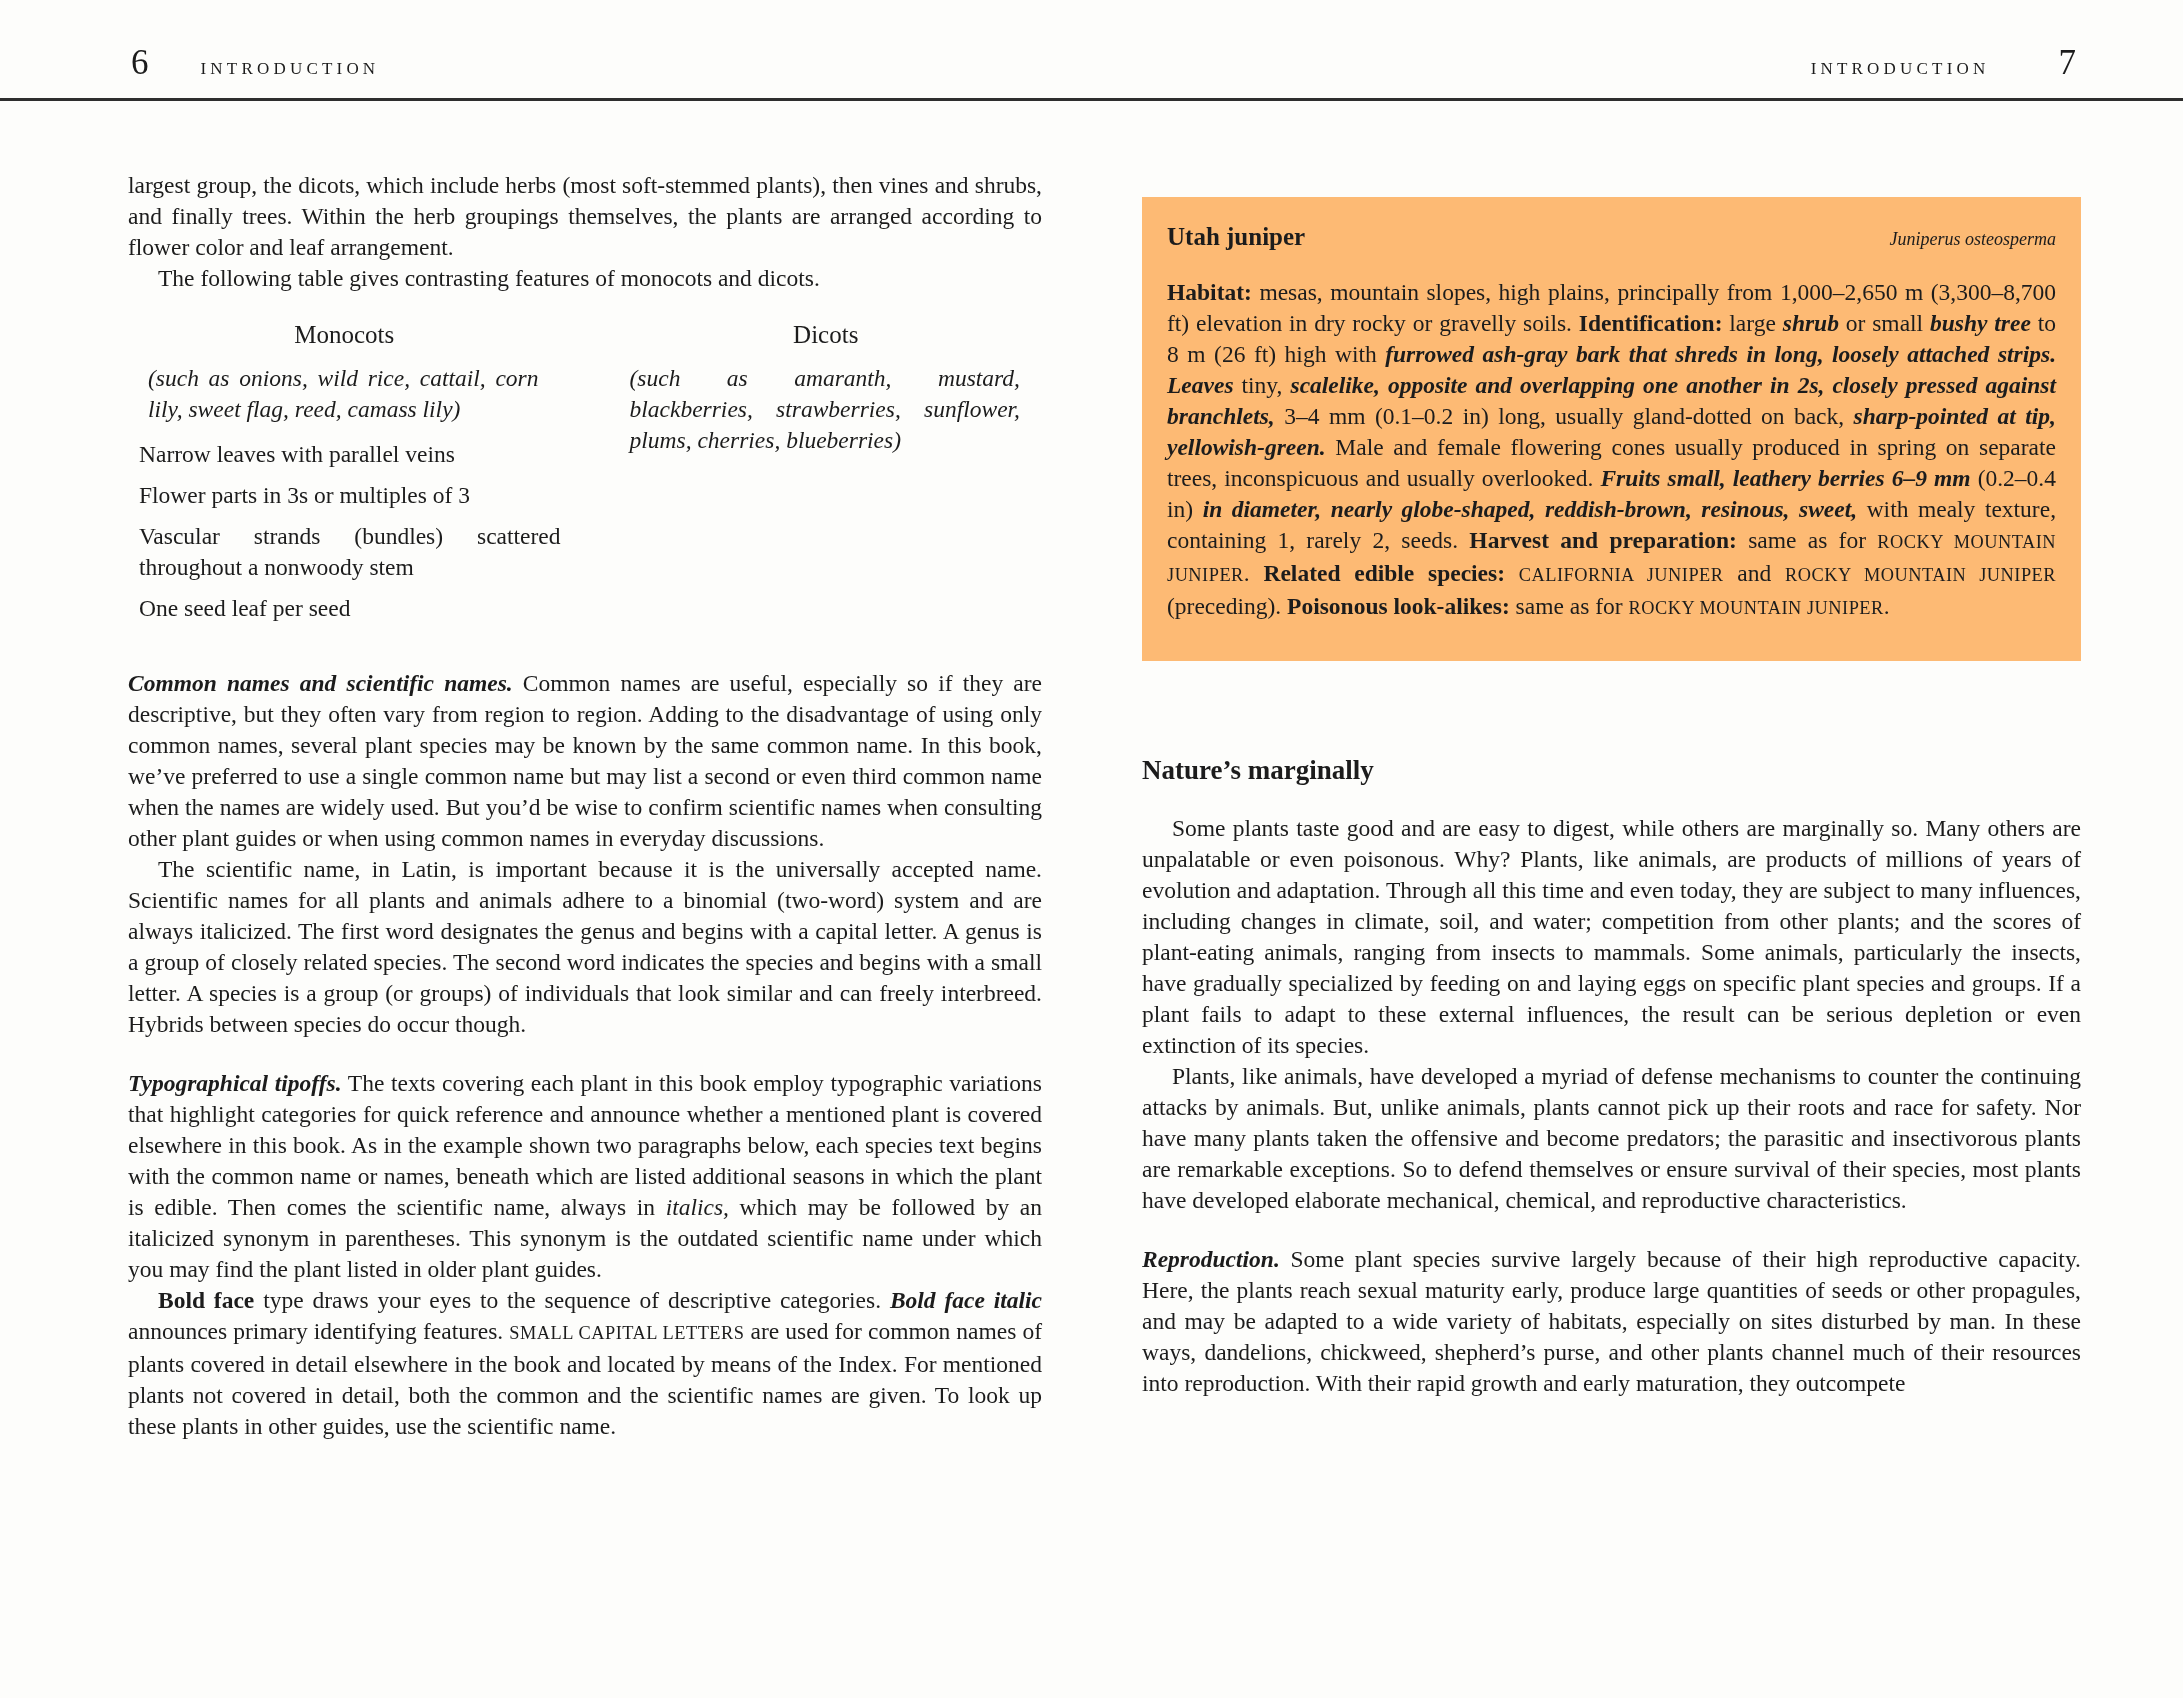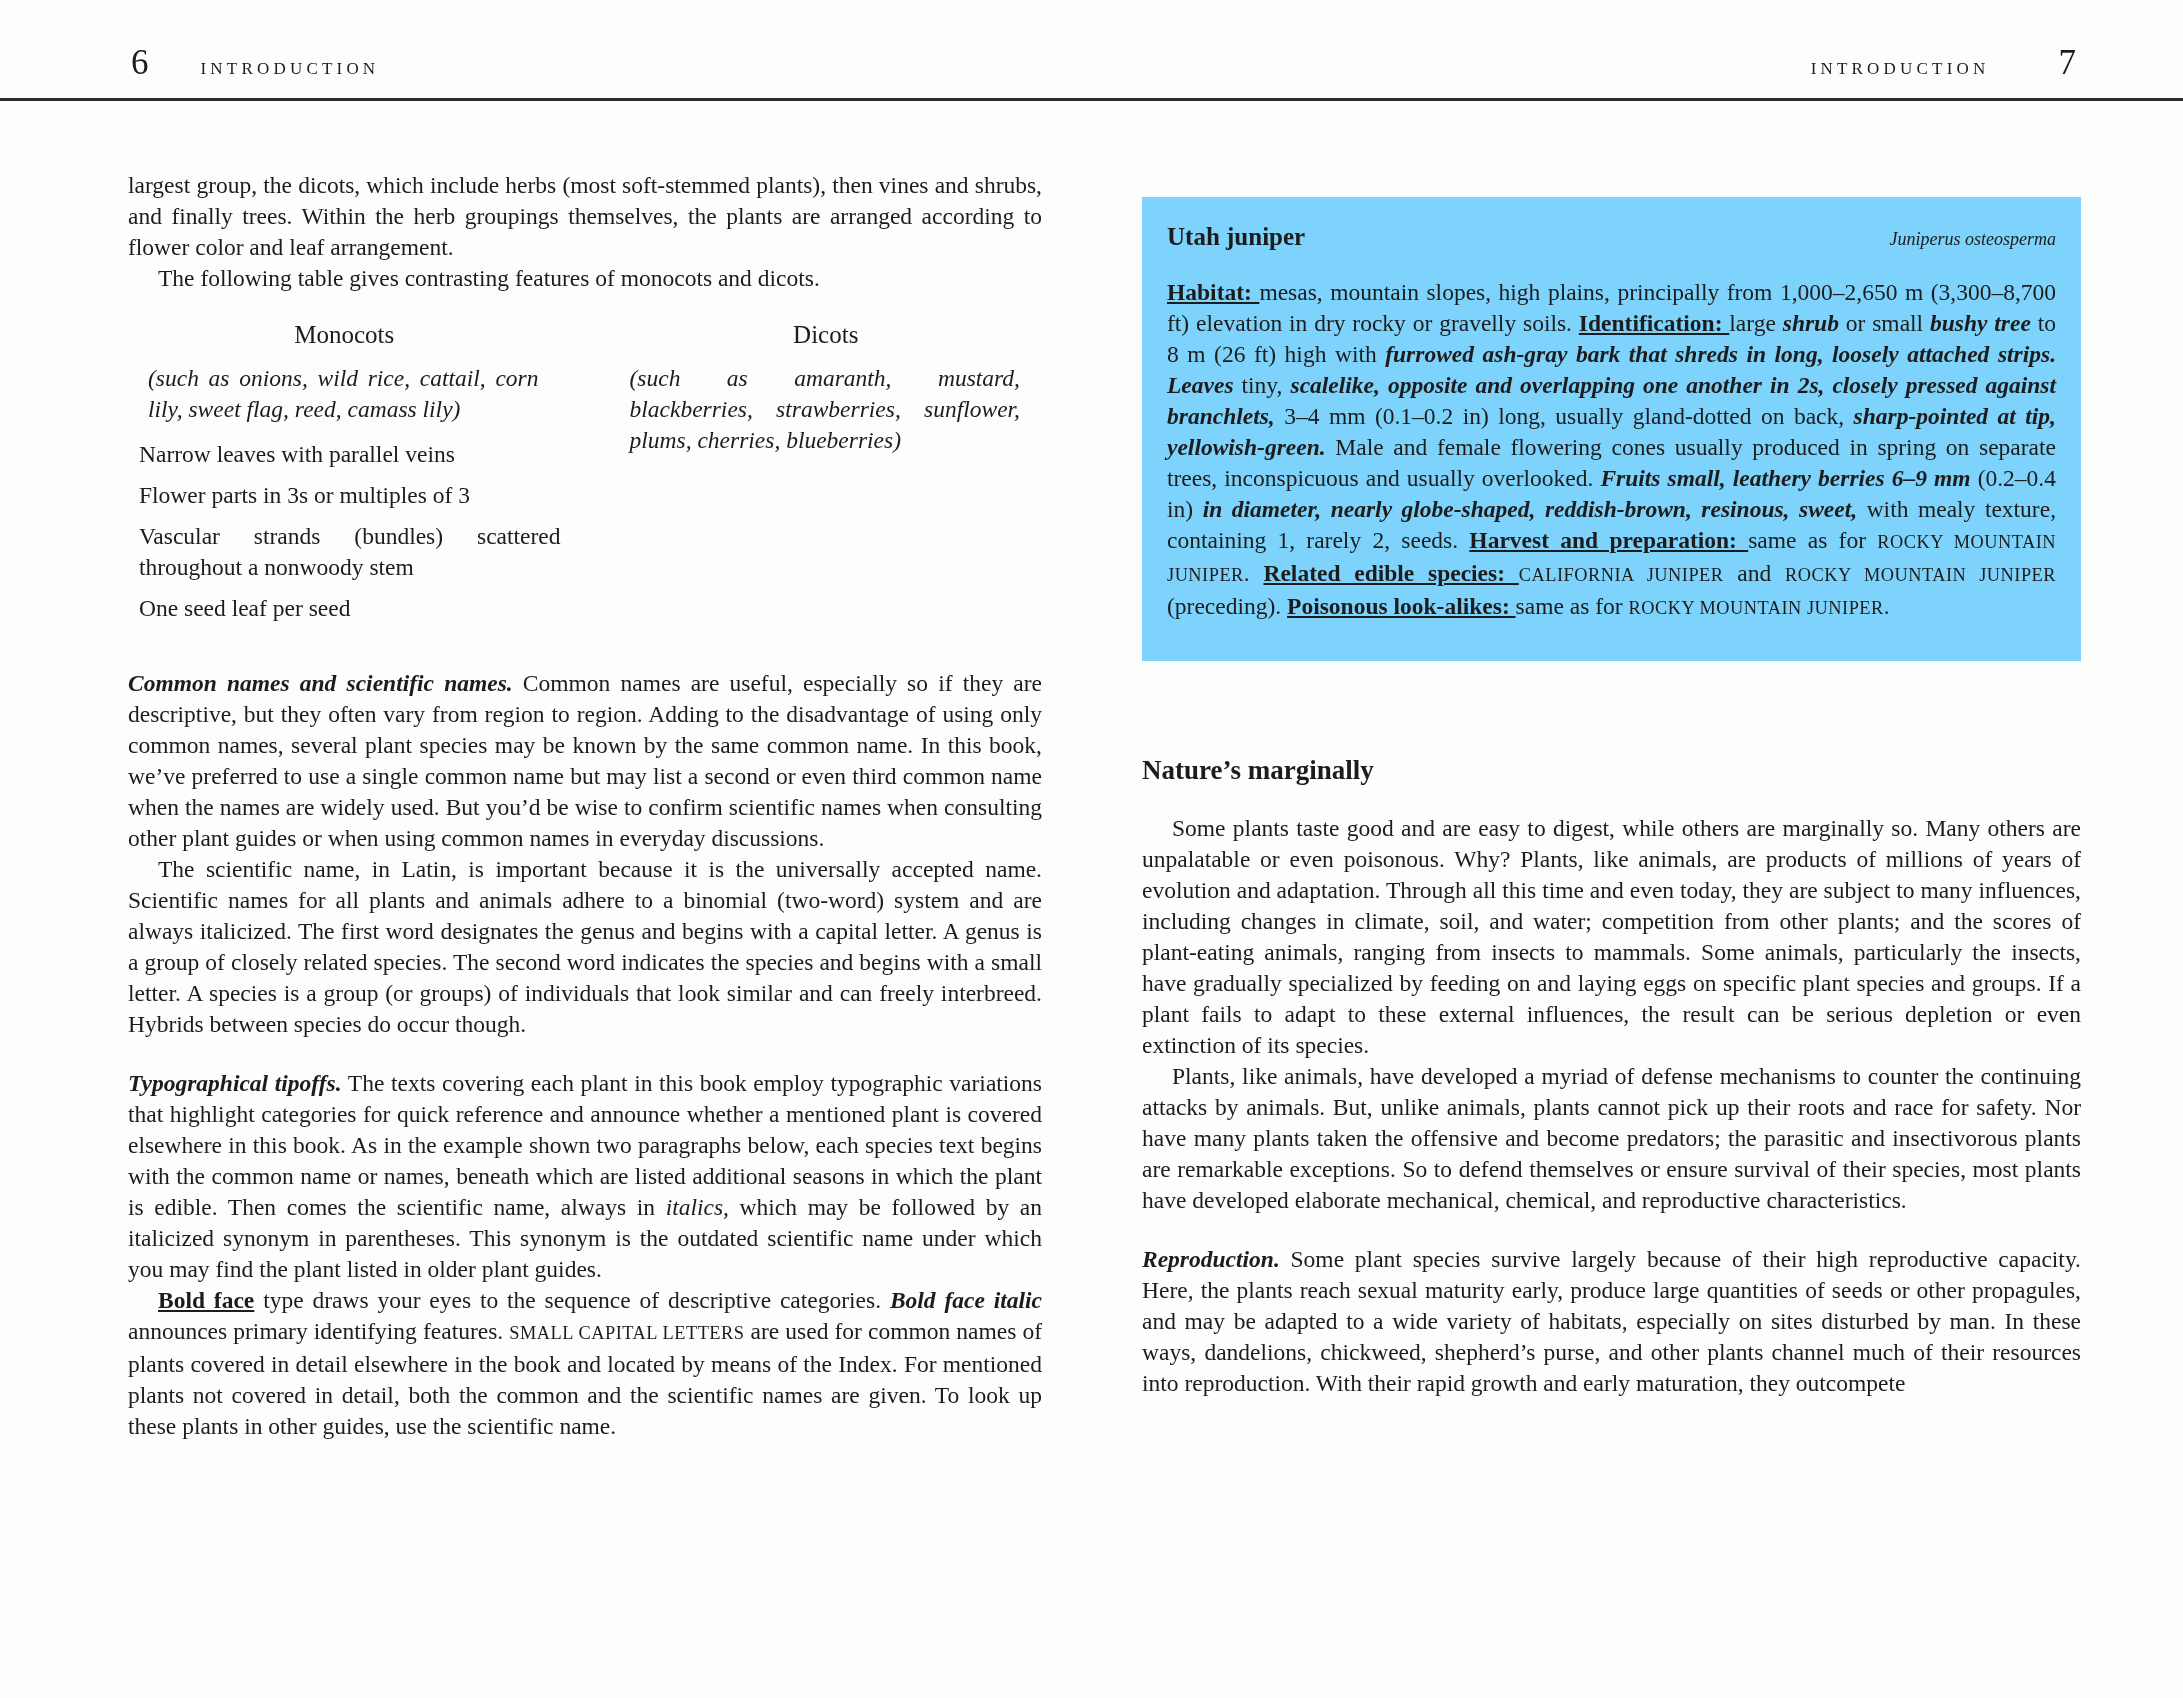--- a/index.html
+++ b/index.html
@@ -24,21 +24,21 @@
 
   
   .col-left  { position:absolute; left:128px;  top:170px; width:914px; font-size:23.5px; line-height:31px; }
   .col-right { position:absolute; left:1142px; top:197px; width:939px; font-size:23.5px; line-height:31px; }
   p.jp { text-align:justify; }
   p.indent { text-indent:30px; }
   p.gap { margin-top:28.6px; }
 
   
   .seg-n  { }
-  .seg-b  { font-weight:bold;text-decoration:underline; }
+  .seg-b  { font-weight:bold; }
   .seg-i  { font-style:italic; }
   .seg-bi { font-weight:bold; font-style:italic; }
   .seg-sc { font-size:0.78em; letter-spacing:0.5px; }
 
   
   .comparison-table { display:flex; gap:49px; margin:25px 0 34px; }
   .comp-col { flex:1; min-width:0; }
   .comp-header { text-align:center; font-size:25px; margin-bottom:13.4px; }
   .comp-examples { font-style:italic; padding:0 22px 0 20px; margin-bottom:13.4px; text-align:justify; }
   .feature-item { margin-bottom:10px; text-align:justify;margin-left:11px; }
@@ -93,21 +93,21 @@
       </div>
     </div>
 
     <p class="jp gap"><span class="seg-bi">Common names and scientific names.</span><span class="seg-n">  Common names are useful, especially so if they are descriptive, but they often vary from region to region. Adding to the disadvantage of using only common names, several plant species may be known by the same common name. In this book, we’ve preferred to use a single common name but may list a second or even third common name when the names are widely used. But you’d be wise to confirm scientific names when consulting other plant guides or when using common names in everyday discussions.</span></p>
     <p class="jp indent">The scientific name, in Latin, is important because it is the universally accepted name. Scientific names for all plants and animals adhere to a binomial (two-word) system and are always italicized. The first word designates the genus and begins with a capital letter. A genus is a group of closely related species. The second word indicates the species and begins with a small letter. A species is a group (or groups) of individuals that look similar and can freely interbreed. Hybrids between species do occur though.</p>
     <p class="jp gap"><span class="seg-bi">Typographical tipoffs.</span><span class="seg-n">  The texts covering each plant in this book employ typographic variations that highlight categories for quick reference and announce whether a mentioned plant is covered elsewhere in this book. As in the example shown two paragraphs below, each species text begins with the common name or names, beneath which are listed additional seasons in which the plant is edible. Then comes the scientific name, always in </span><span class="seg-i">italics,</span><span class="seg-n"> which may be followed by an italicized synonym in parentheses. This synonym is the outdated scientific name under which you may find the plant listed in older plant guides.</span></p>
     <p class="jp indent"><span class="seg-b">Bold face</span><span class="seg-n"> type draws your eyes to the sequence of descriptive categories. </span><span class="seg-bi">Bold face italic</span><span class="seg-n"> announces primary identifying features. </span><span class="seg-sc">SMALL CAPITAL LETTERS</span><span class="seg-n"> are used for common names of plants covered in detail elsewhere in the book and located by means of the Index. For mentioned plants not covered in detail, both the common and the scientific names are given. To look up these plants in other guides, use the scientific name.</span></p>
   </div>
 
   <div class="col-right">
-    <div class="species-box" style="background: #7dd3fc;">
+    <div class="species-box" style="background: #fdba74;">
       <div class="species-row">
         <span class="species-name">Utah juniper</span>
         <span class="species-latin">Juniperus osteosperma</span>
       </div>
       <p class="jp species-body"><span class="seg-b">Habitat: </span><span class="seg-n">mesas, mountain slopes, high plains, principally from 1,000–2,650 m (3,300–8,700 ft) elevation in dry rocky or gravelly soils. </span><span class="seg-b">Identification: </span><span class="seg-n">large </span><span class="seg-bi">shrub</span><span class="seg-n"> or small </span><span class="seg-bi">bushy tree</span><span class="seg-n"> to 8 m (26 ft) high with </span><span class="seg-bi">furrowed ash-gray bark that shreds in long, loosely attached strips. Leaves</span><span class="seg-n"> tiny, </span><span class="seg-bi">scalelike, opposite and overlapping one another in 2s, closely pressed against branchlets, </span><span class="seg-n">3–4 mm (0.1–0.2 in) long, usually gland-dotted on back, </span><span class="seg-bi">sharp-pointed at tip, yellowish-green. </span><span class="seg-n">Male and female flowering cones usually produced in spring on separate trees, inconspicuous and usually overlooked. </span><span class="seg-bi">Fruits small, leathery berries 6–9 mm </span><span class="seg-n">(0.2–0.4 in) </span><span class="seg-bi">in diameter, nearly globe-shaped, reddish-brown, resinous, sweet, </span><span class="seg-n">with mealy texture, containing 1, rarely 2, seeds. </span><span class="seg-b">Harvest and preparation: </span><span class="seg-n">same as for </span><span class="seg-sc">ROCKY MOUNTAIN JUNIPER</span><span class="seg-n">. </span><span class="seg-b">Related edible species: </span><span class="seg-sc">CALIFORNIA JUNIPER</span><span class="seg-n"> and </span><span class="seg-sc">ROCKY MOUNTAIN JUNIPER</span><span class="seg-n"> (preceding). </span><span class="seg-b">Poisonous look-alikes: </span><span class="seg-n">same as for </span><span class="seg-sc">ROCKY MOUNTAIN JUNIPER</span><span class="seg-n">.</span></p>
     </div>
 
     <h2 class="section-heading">Nature’s marginally</h2>
     <p class="jp indent">Some plants taste good and are easy to digest, while others are marginally so. Many others are unpalatable or even poisonous. Why? Plants, like animals, are products of millions of years of evolution and adaptation. Through all this time and even today, they are subject to many influences, including changes in climate, soil, and water; competition from other plants; and the scores of plant-eating animals, ranging from insects to mammals. Some animals, particularly the insects, have gradually specialized by feeding on and laying eggs on specific plant species and groups. If a plant fails to adapt to these external influences, the result can be serious depletion or even extinction of its species.</p>
     <p class="jp indent">Plants, like animals, have developed a myriad of defense mechanisms to counter the continuing attacks by animals. But, unlike animals, plants cannot pick up their roots and race for safety. Nor have many plants taken the offensive and become predators; the parasitic and insectivorous plants are remarkable exceptions. So to defend themselves or ensure survival of their species, most plants have developed elaborate mechanical, chemical, and reproductive characteristics.</p>

